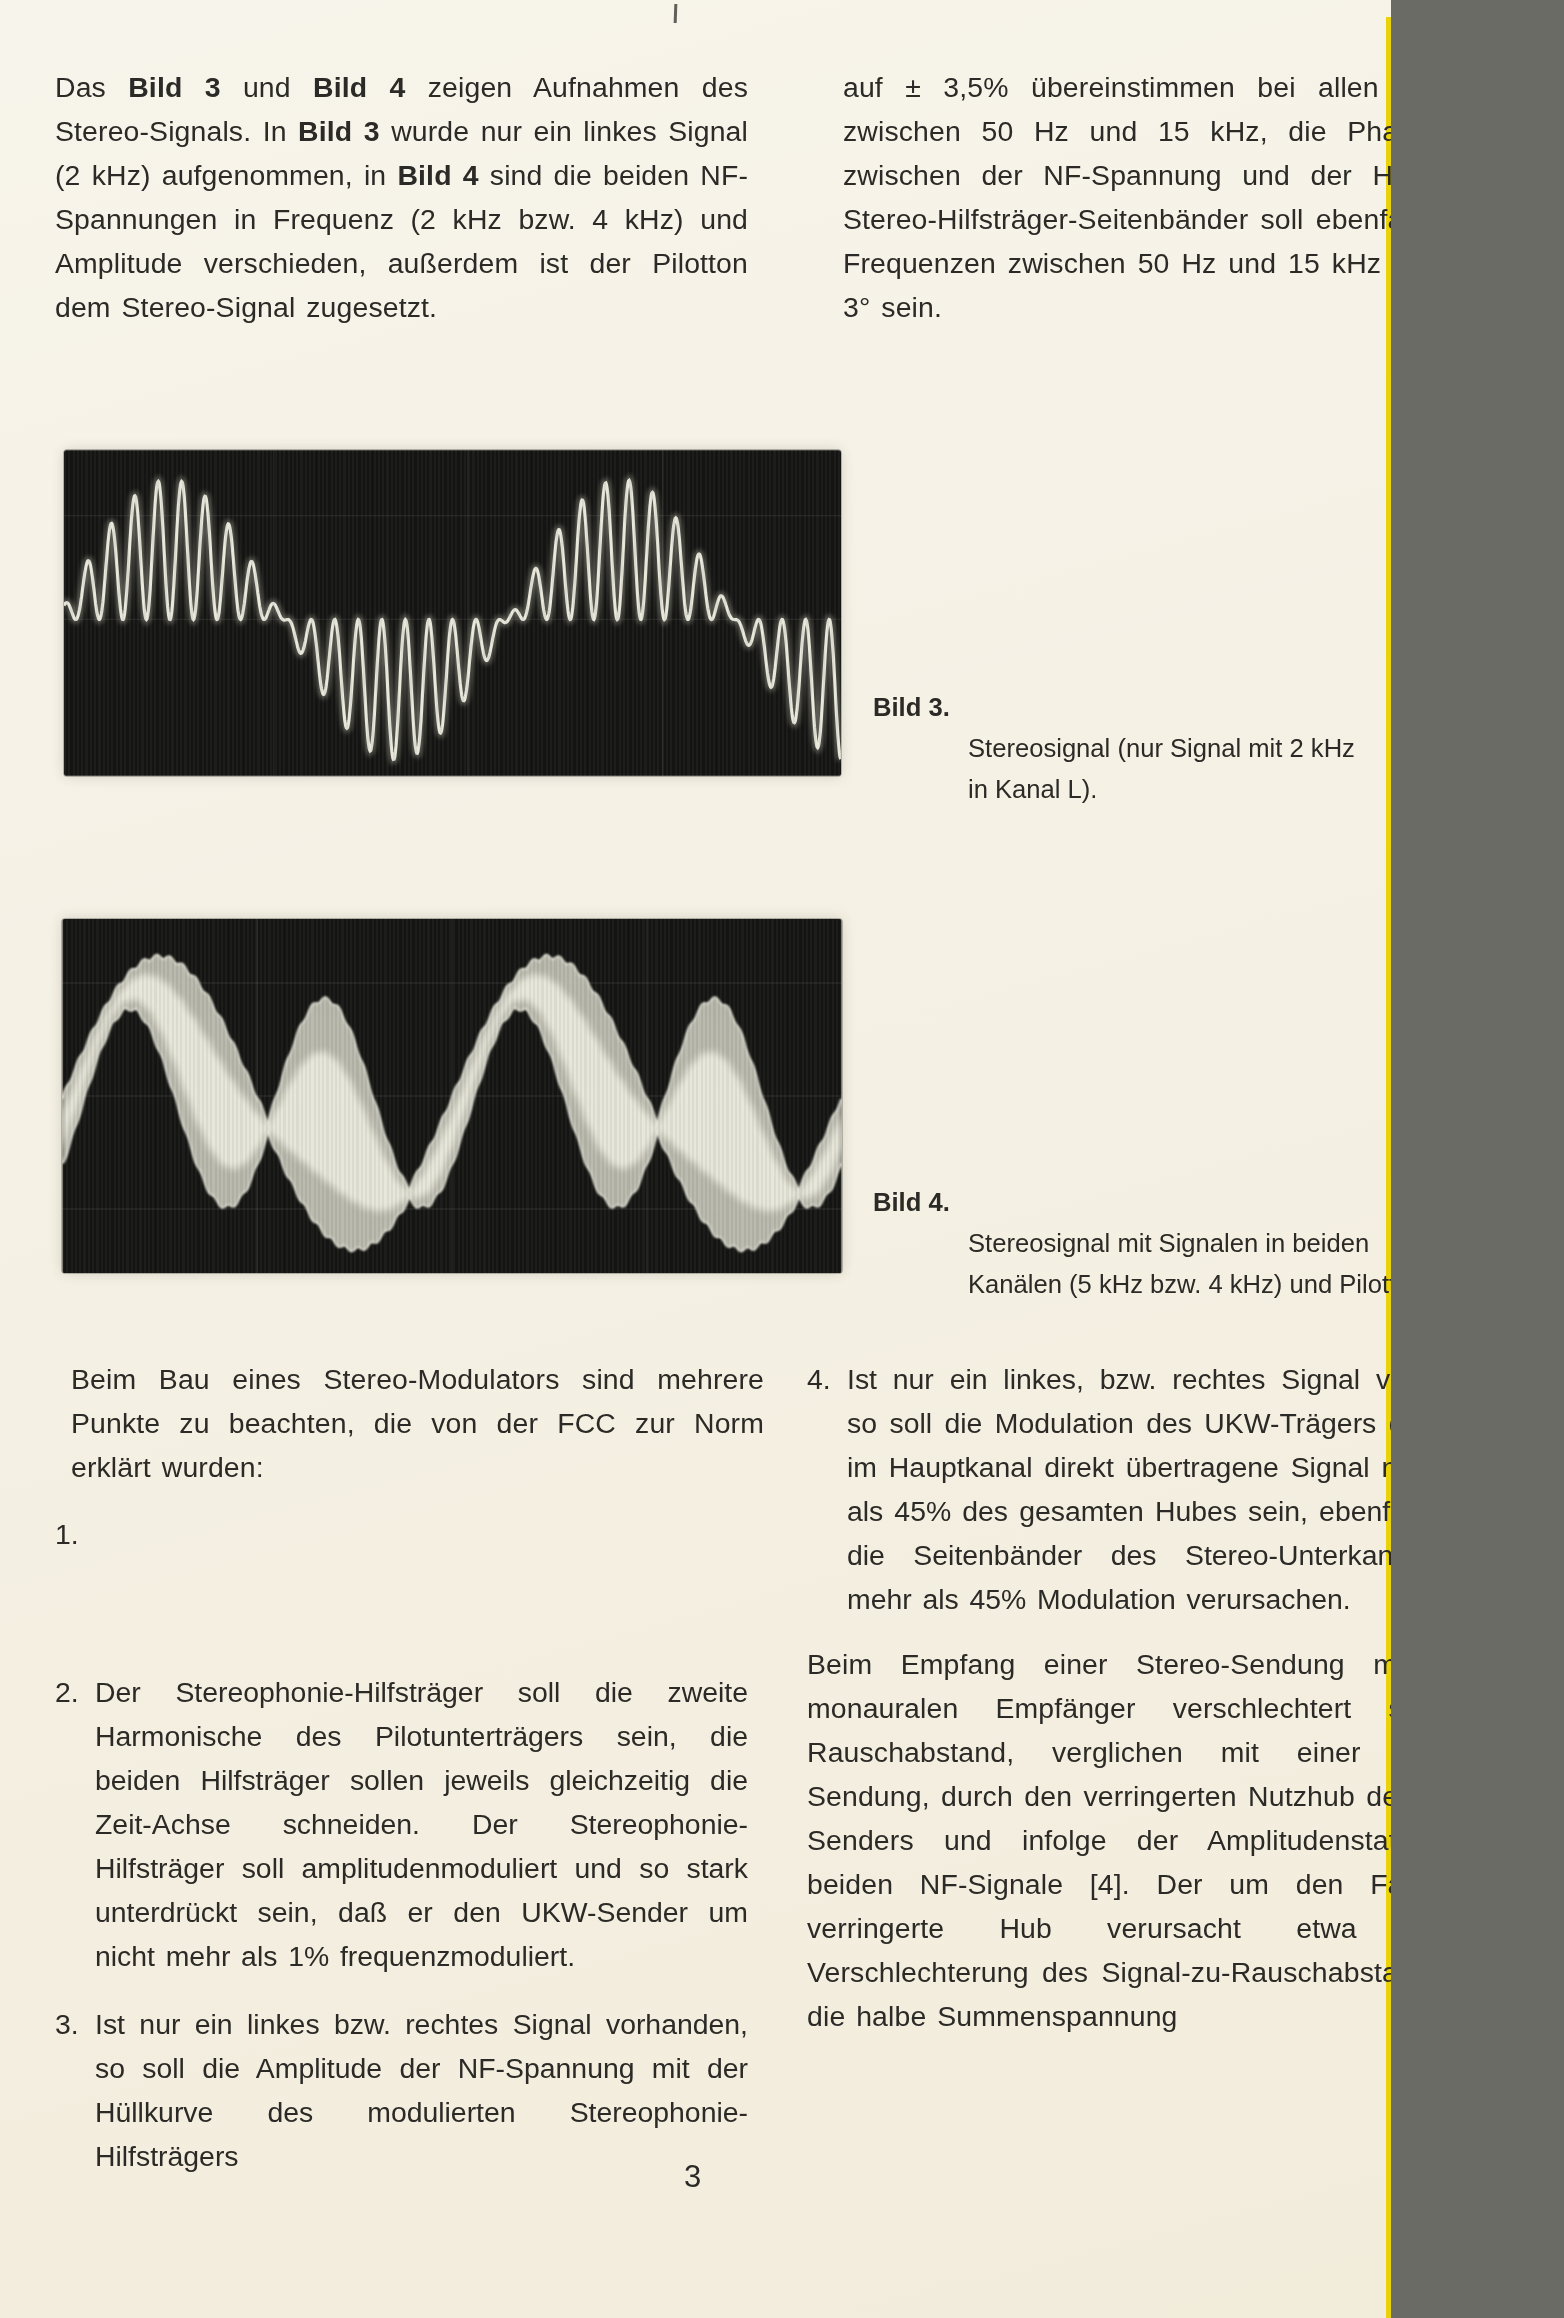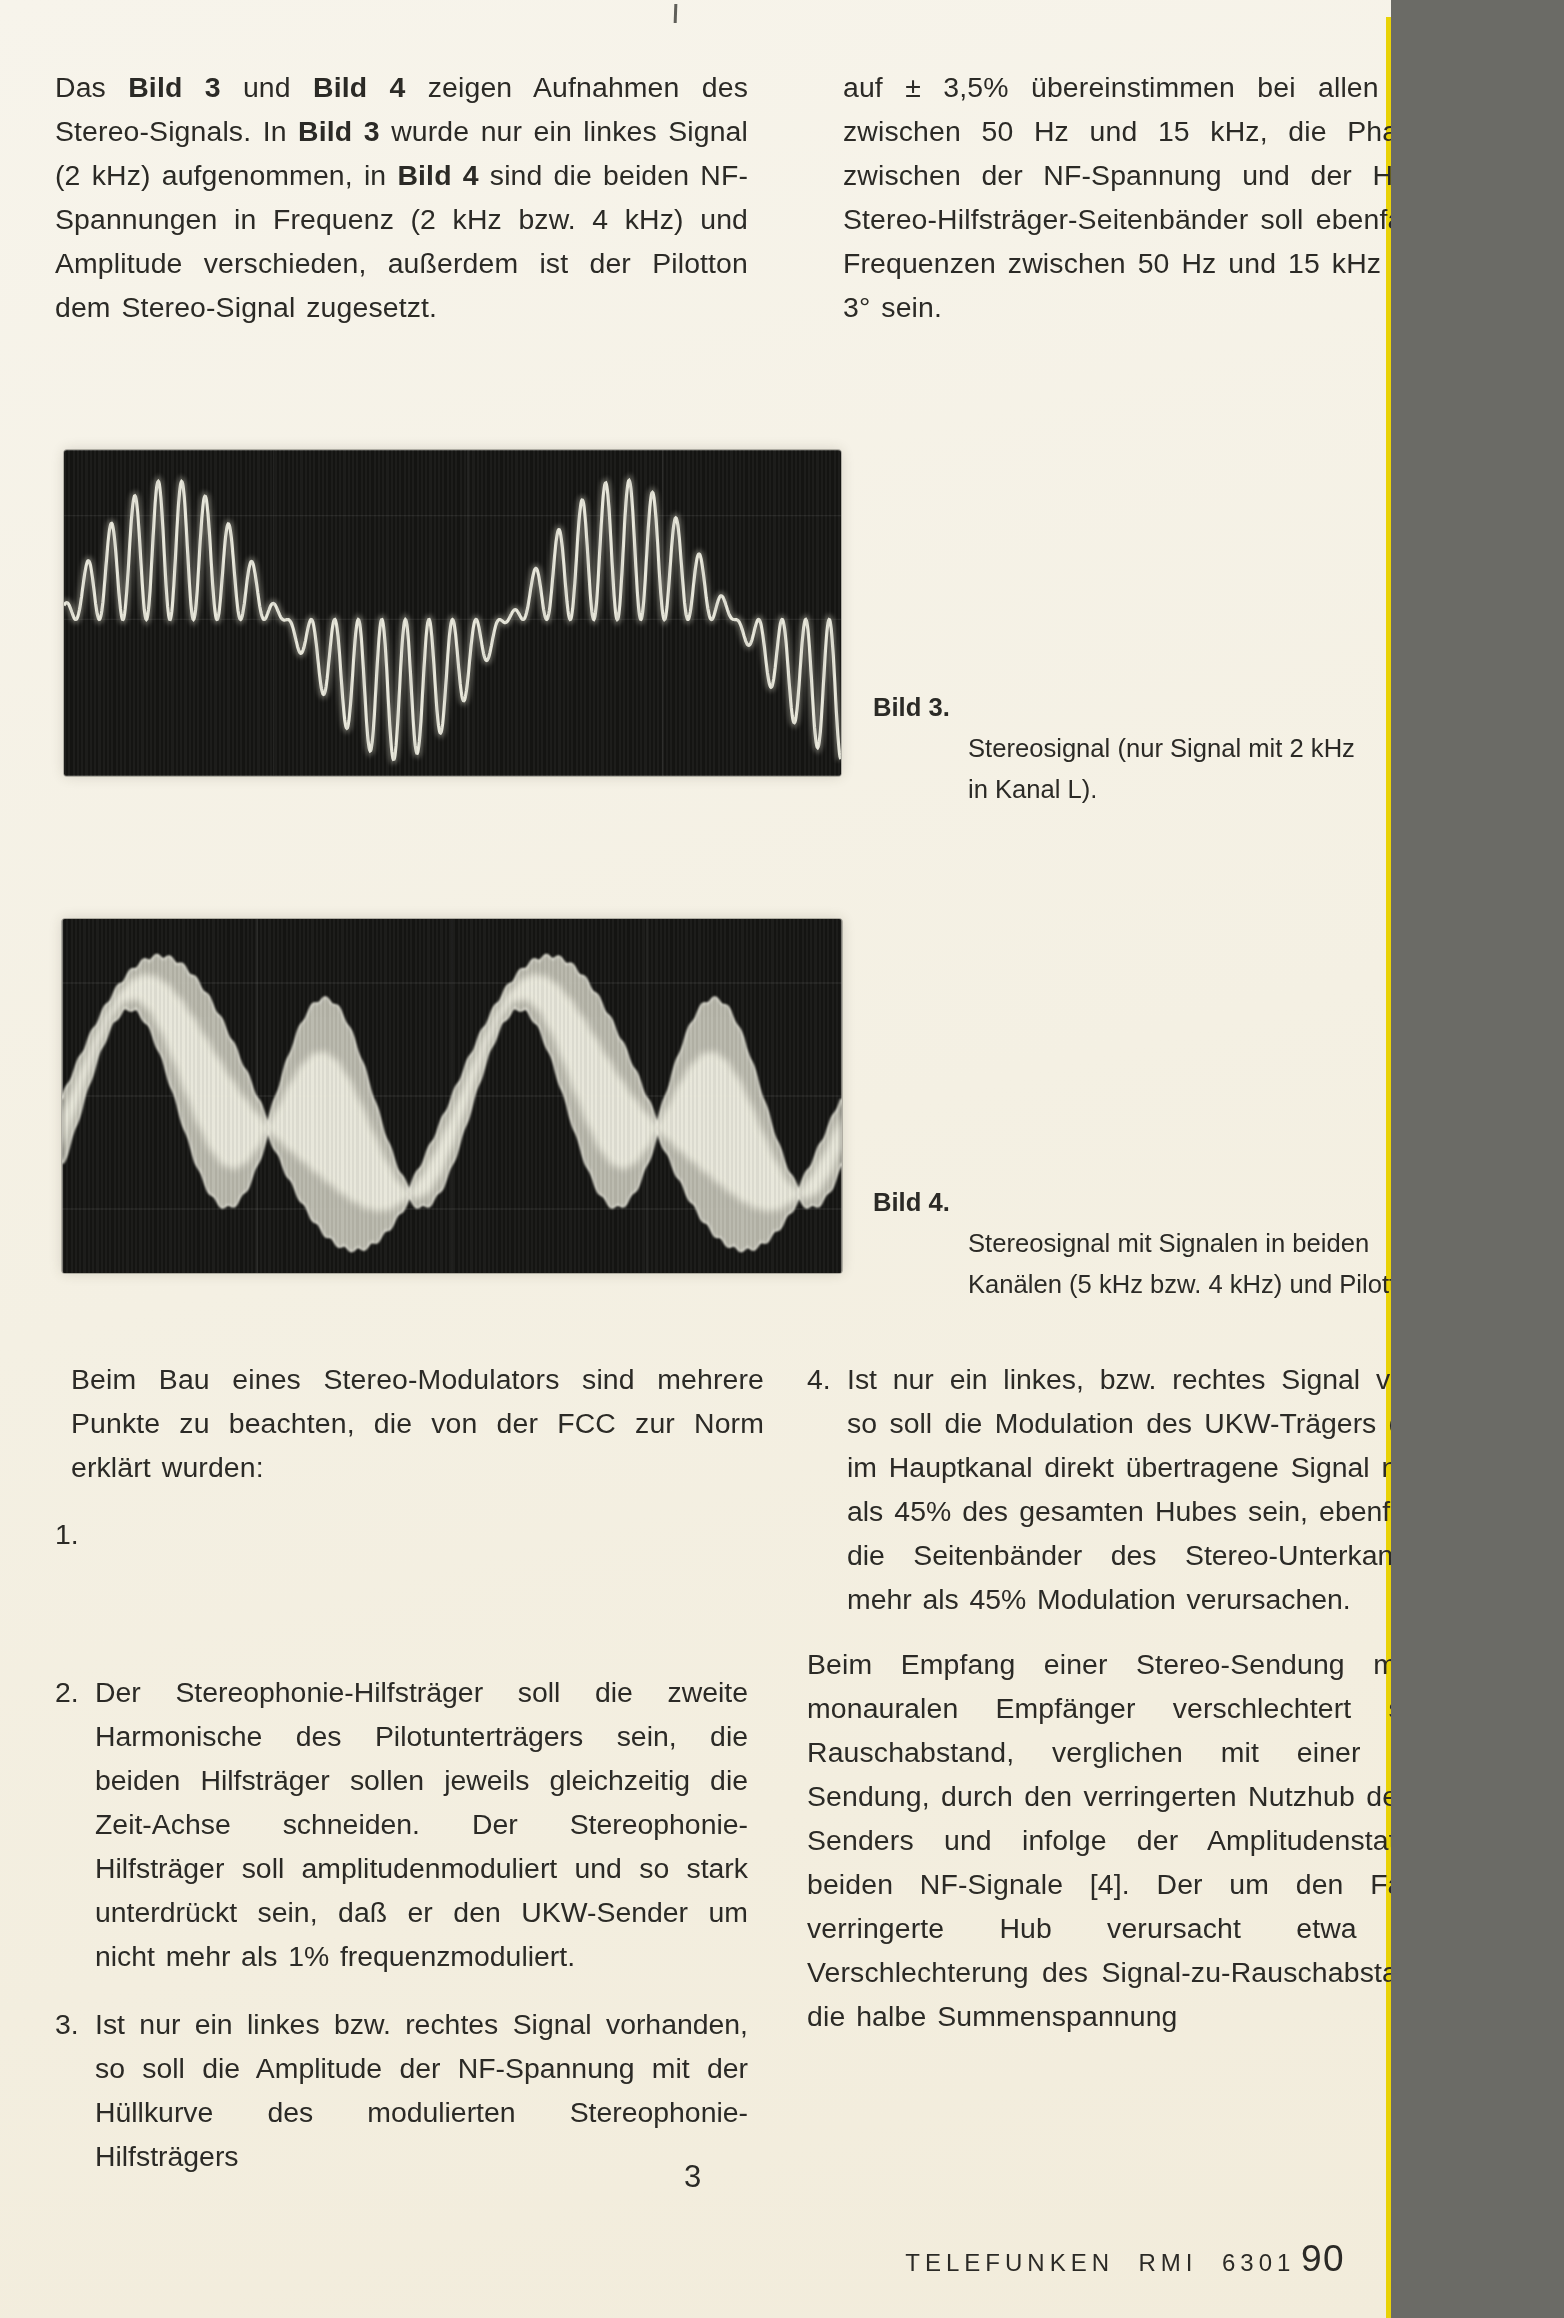--- a/index.html
+++ b/index.html
@@ -135,19 +135,15 @@
     <span class="num">4.</span>
     <span>Ist nur ein linkes, bzw. rechtes Signal vorhanden, so soll die Modulation des UKW-Trägers durch das im Hauptkanal direkt übertragene Signal nicht mehr als 45% des gesamten Hubes sein, ebenfalls sollen die Seitenbänder des Stereo-Unterkanals nicht mehr als 45% Modulation verursachen.</span>
   </div>
 
   <div style="position:absolute;left:807px;top:1642px;width:711px;">
     <p class="para" style="position:static;margin:0;">Beim Empfang einer Stereo-Sendung mit einem monauralen Empfänger verschlechtert sich der Rauschabstand, verglichen mit einer normalen Sendung, durch den verringerten Nutzhub des Stereo-Senders und infolge der Amplitudenstatistik der beiden NF-Signale [4]. Der um den Faktor 0,9 verringerte Hub verursacht etwa 1 dB Verschlechterung des Signal-zu-Rauschabstandes. Da die halbe Summenspannung</p>
   </div>
 
   <div class="pagenum">3</div>
 
-  <div class="footer">
-    <span class="imprint">TELEFUNKEN RMI 6301</span>
-    <span class="bignum">90</span>
-  </div>
 
 </div>
 
 
 </body></html>

